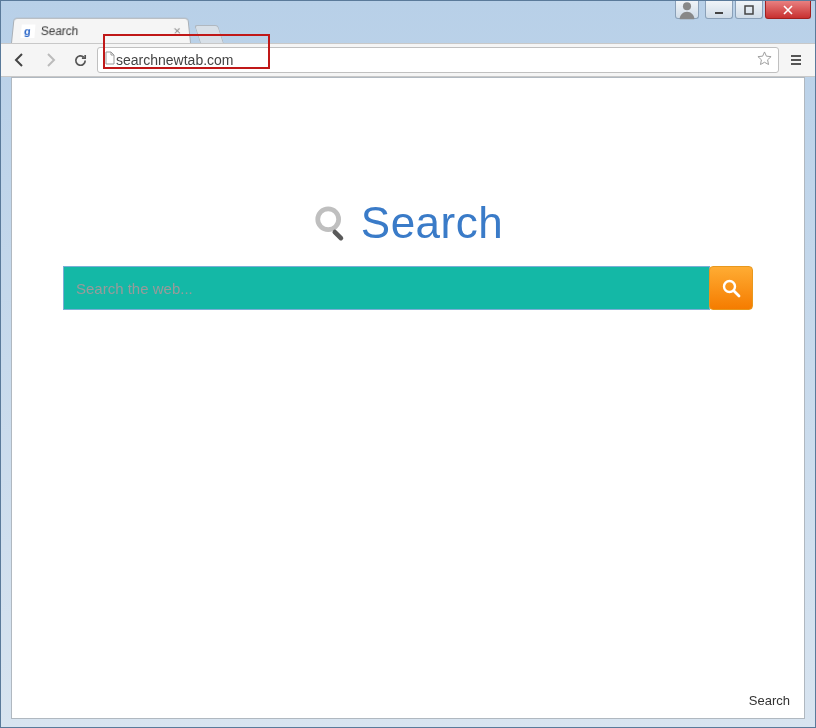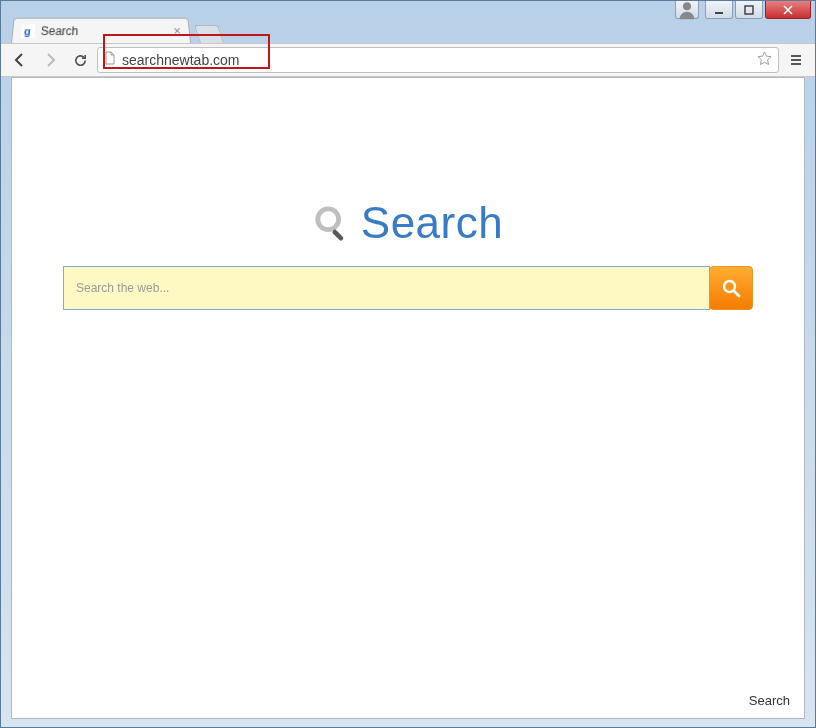--- a/index.html
+++ b/index.html
@@ -103,21 +103,20 @@
   .nav-btn.disabled { color: #bbb; }
   .omnibox {
     flex: 1;
     height: 26px;
     background: #fff;
     border: 1px solid #c0c0c0;
     border-radius: 3px;
     display: flex;
     align-items: center;
     padding: 0 6px;
-    gap: 6px;
     position: relative;
   }
   .omnibox .page-icon { color:#888; }
   .omnibox .url {
     flex: 1;
     font-size: 14px;
     color: #444;
     border: none;
     outline: none;
     background: transparent;
@@ -161,23 +160,23 @@
   .searchbar {
     margin-top: 18px;
     width: 690px;
     display: flex;
     align-items: stretch;
   }
   .searchbar input {
     flex: 1;
     height: 44px;
     border: 1px solid #7aaed6;
-    background: #fef9c3;
+    background: #14b8a6;
     padding: 0 12px;
-    font-size: 12px;
+    font-size: 15px;
     color: #333;
     outline: none;
   }
   .searchbar input::placeholder { color: #9a9a9a; }
   .searchbar .go {
     width: 44px; height: 44px;
     background: linear-gradient(to bottom, #ffac33, #f57c00);
     border: 1px solid #e8981e;
     border-radius: 4px;
     margin-left: -1px;

